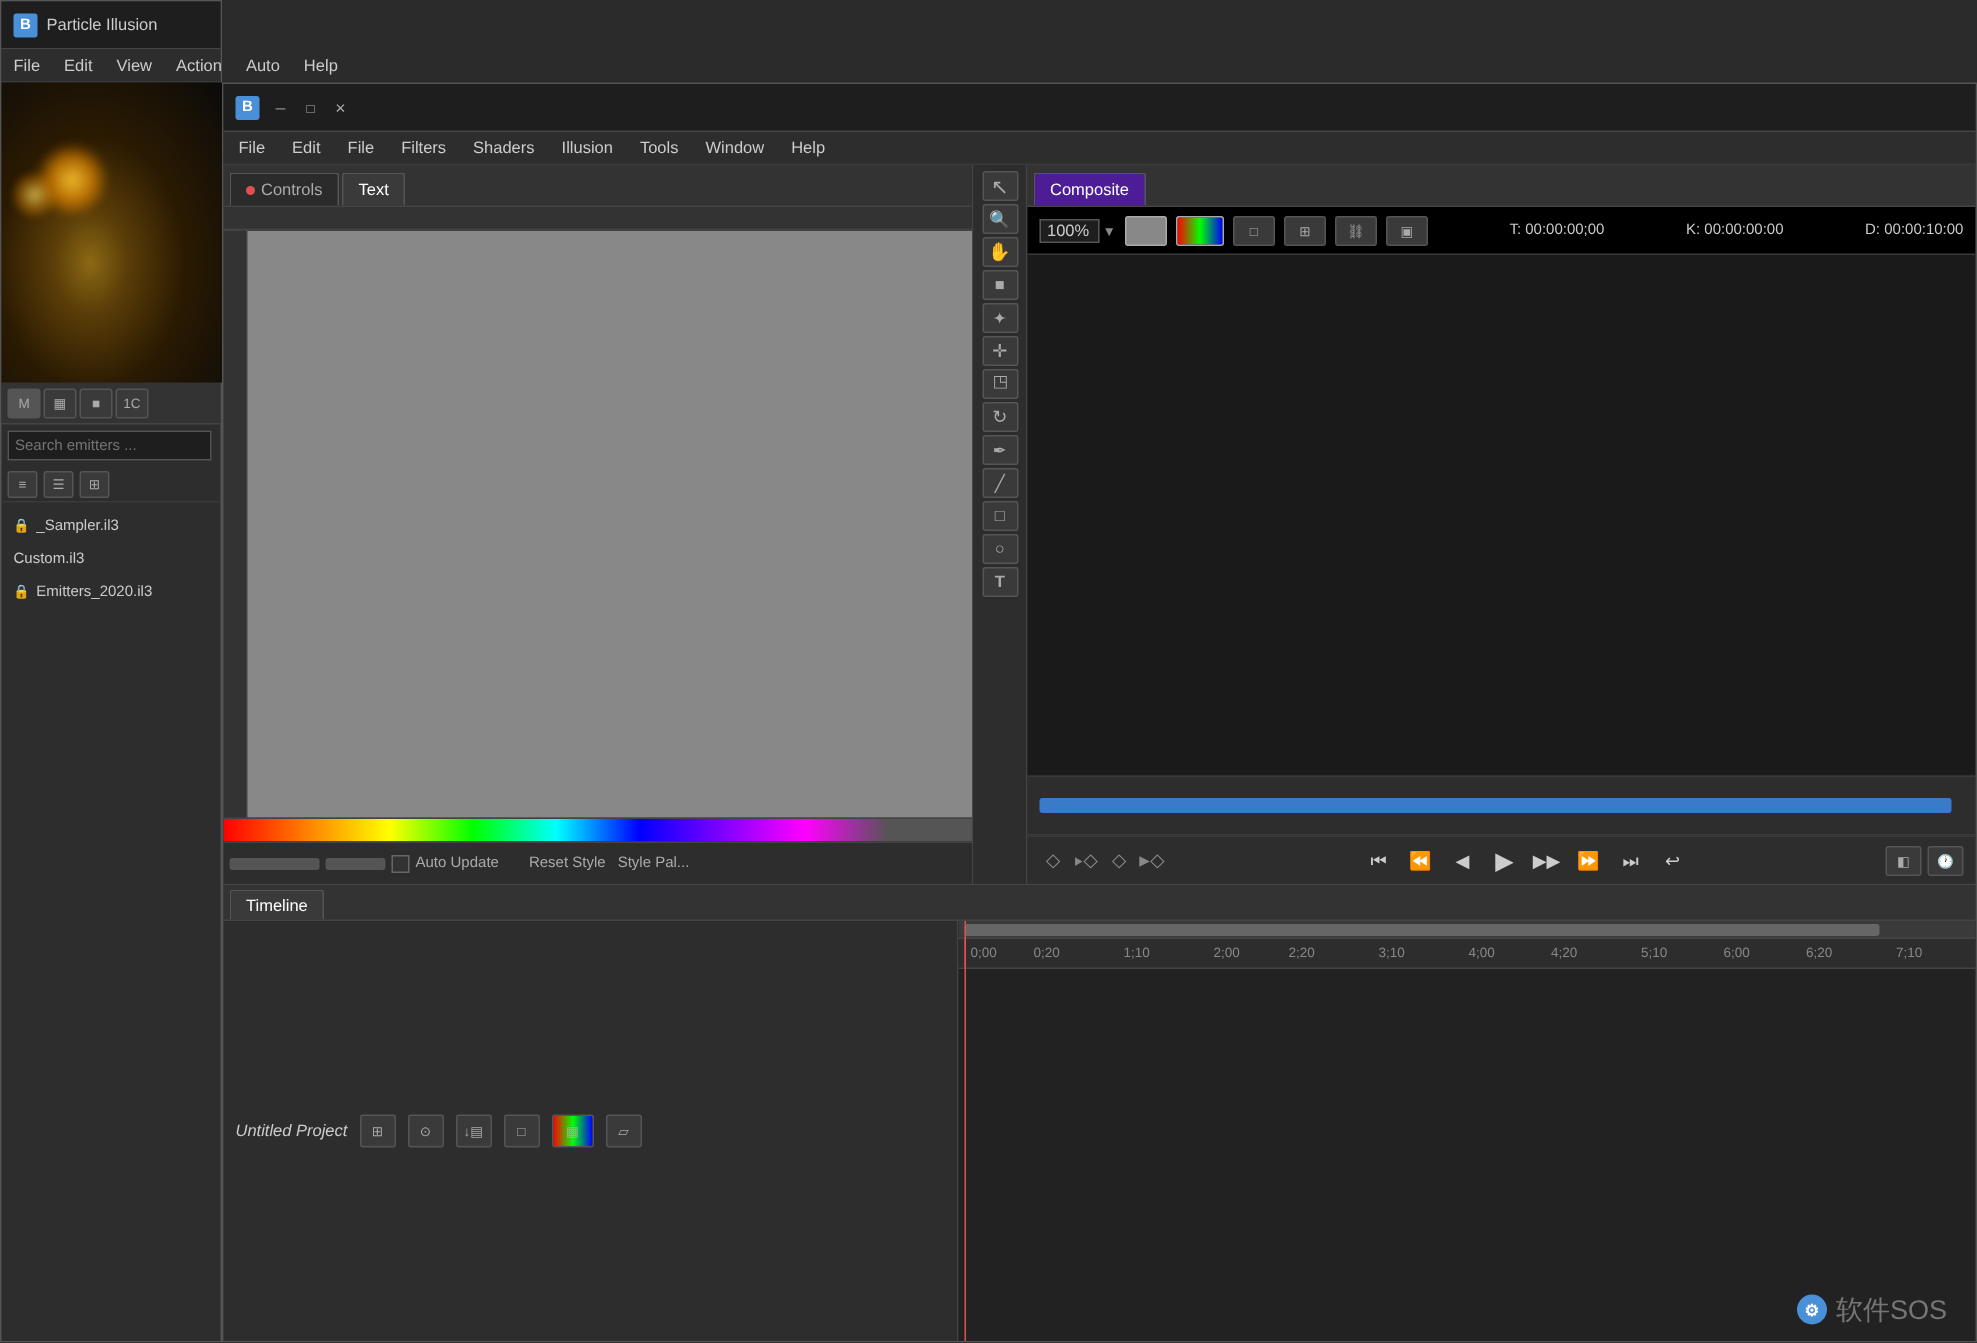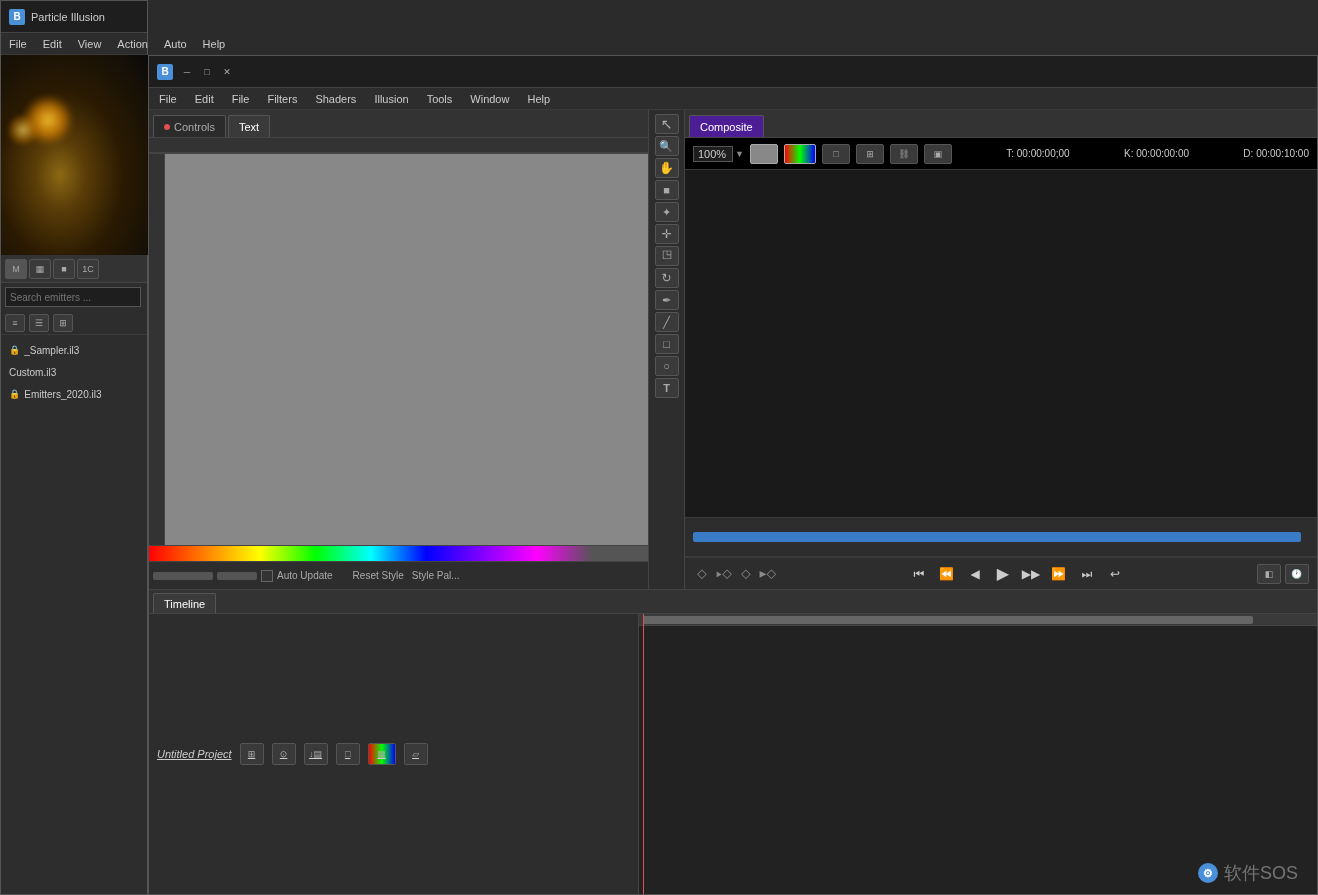--- a/index.html
+++ b/index.html
@@ -408,21 +408,20 @@
       display: flex;
     }
     .bcc-tl-left {
       width: 490px;
       background: #2d2d2d;
       border-right: 1px solid #444;
       display: flex;
       align-items: center;
       padding: 0 8px;
       gap: 8px;
-      text-decoration: underline;
     }
     .bcc-tl-project-name {
       font-size: 11px; color: #ccc; font-style: italic;
     }
     .bcc-tl-tb-btn {
       width: 24px; height: 22px;
       background: #3a3a3a;
       border: 1px solid #555;
       border-radius: 2px;
       display: flex; align-items: center; justify-content: center;
@@ -674,20 +673,39 @@
           <div class="bcc-tl-tb-btn">⊙</div>
           <div class="bcc-tl-tb-btn">↓▤</div>
           <div class="bcc-tl-tb-btn">□</div>
           <div class="bcc-tl-tb-btn" style="background:linear-gradient(to right,red,lime,blue); width:28px;">▦</div>
           <div class="bcc-tl-tb-btn">▱</div>
         </div>
         <div class="bcc-tl-right">
           <div class="bcc-tl-scrollbar">
             <div class="bcc-tl-scrollbar-thumb"></div>
           </div>
+          <div class="bcc-tl-ruler">
+
+            <div class="bcc-tl-playhead"></div>
+            <svg style="position:absolute; top:0; left:0; width:100%; height:100%;">
+              
+            </svg>
+            <div style="position:absolute; left:8px; top:4px; font-size:9px; color:#888;">0;00</div>
+            <div style="position:absolute; left:50px; top:4px; font-size:9px; color:#888;">0;20</div>
+            <div style="position:absolute; left:110px; top:4px; font-size:9px; color:#888;">1;10</div>
+            <div style="position:absolute; left:170px; top:4px; font-size:9px; color:#888;">2;00</div>
+            <div style="position:absolute; left:220px; top:4px; font-size:9px; color:#888;">2;20</div>
+            <div style="position:absolute; left:280px; top:4px; font-size:9px; color:#888;">3;10</div>
+            <div style="position:absolute; left:340px; top:4px; font-size:9px; color:#888;">4;00</div>
+            <div style="position:absolute; left:395px; top:4px; font-size:9px; color:#888;">4;20</div>
+            <div style="position:absolute; left:455px; top:4px; font-size:9px; color:#888;">5;10</div>
+            <div style="position:absolute; left:510px; top:4px; font-size:9px; color:#888;">6;00</div>
+            <div style="position:absolute; left:565px; top:4px; font-size:9px; color:#888;">6;20</div>
+            <div style="position:absolute; left:625px; top:4px; font-size:9px; color:#888;">7;10</div>
+          </div>
           <div class="bcc-tl-tracks">
 
             <div style="position:absolute; top:0; bottom:0; left:4px; width:1px; background:#e05050;"></div>
           </div>
         </div>
       </div>
     </div>
   </div>
 </div>
 

